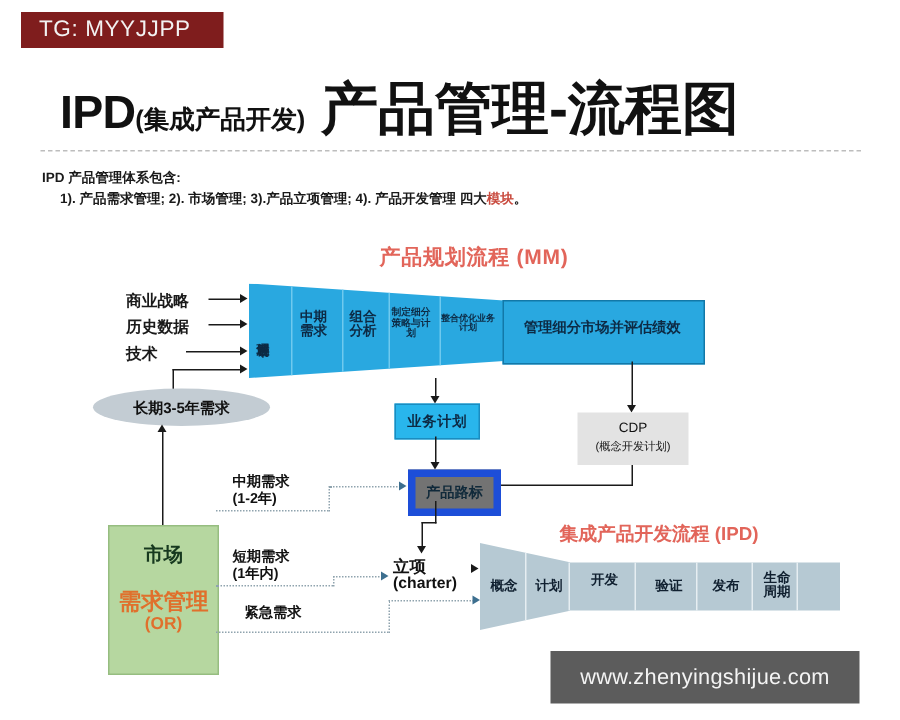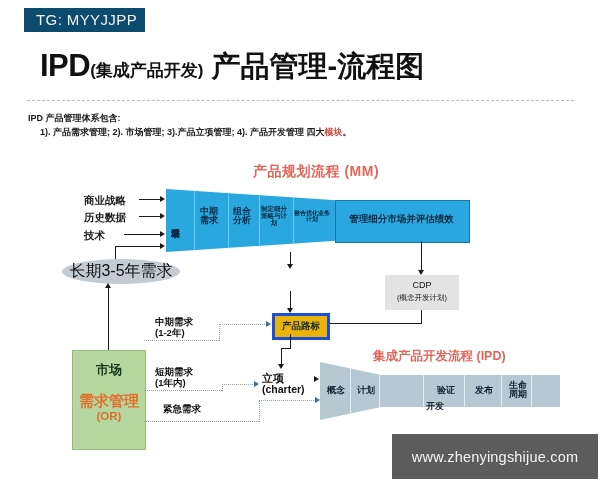--- a/index.html
+++ b/index.html
@@ -6,36 +6,36 @@
   body{
     width:600px;height:480px;overflow:hidden;
     background:#ffffff;
     font-family:"Liberation Sans","DejaVu Sans",sans-serif;
     position:relative;
   }
   .page{position:relative;width:600px;height:480px;}
 
   
   #tg-badge{
-    position:absolute;left:24px;top:8px;
-    background:#0c4a6e;color:#f2f2f2;
-    padding:4px 8px 5px 12px;
+    position:absolute;left:14px;top:8px;
+    background:#7f1d1d;color:#f2f2f2;
+    padding:4px 22px 5px 12px;
     font-size:15px;letter-spacing:.4px;
     line-height:1;
   }
 
   
   #title{
     position:absolute;left:40px;top:47px;
     color:#111;white-space:nowrap;
     font-weight:bold;
   }
   #title .big{font-size:31px;letter-spacing:-.5px;}
   #title .small{font-size:17px;}
-  #title .cn{font-size:29px;}
+  #title .cn{font-size:38px;}
 
   
   #divider{
     position:absolute;left:27px;top:100px;width:547px;height:0;
     border-top:1px dashed #bdbdbd;
   }
 
   
   #intro{position:absolute;left:28px;top:112px;font-size:9px;color:#1a1a1a;font-weight:bold;line-height:1.55;}
   #intro .l2{margin-left:12px;}
@@ -67,40 +67,40 @@
 
   
   .in-lbl{font-size:10.5px;}
 
   
   #ellipse{
     position:absolute;left:62px;top:259px;width:118px;height:25px;
     background:#c3ccd3;border-radius:50%;
   }
   #ellipse span{position:absolute;inset:0;display:flex;align-items:center;justify-content:center;
-    font-size:16px;font-weight:normal;color:#111;}
+    font-size:10px;font-weight:bold;color:#111;}
 
   
   #biz-plan{
     position:absolute;left:263px;top:269px;width:55px;height:22px;
     background:#29b6ec;border:1px solid #1a8cc0;
   }
   #biz-plan span{position:absolute;inset:0;display:flex;align-items:center;justify-content:center;
     font-size:9.5px;font-weight:bold;color:#0d2a44;letter-spacing:.5px;}
 
   #cdp-box{
     position:absolute;left:385px;top:275px;width:74px;height:35px;
     background:#e3e3e3;
   }
   #cdp-box .c1{position:absolute;left:0;right:0;top:5px;text-align:center;font-size:9px;color:#111;}
   #cdp-box .c2{position:absolute;left:0;right:0;top:18px;text-align:center;font-size:7.5px;color:#111;}
 
   #roadmap{
     position:absolute;left:272px;top:313px;width:52px;height:21px;
-    background:#eab308;border:3px solid #1d4ed8;
+    background:#737373;border:5px solid #1d4ed8;
   }
   #roadmap span{position:absolute;inset:0;display:flex;align-items:center;justify-content:center;
     font-size:9.5px;font-weight:bold;color:#10293a;}
 
   
   #market-box{
     position:absolute;left:72px;top:350px;width:72px;height:98px;
     background:#b6d7a0;border:1px solid #96bd80;
   }
   #market-box .m1{position:absolute;left:0;right:0;top:10px;text-align:center;
@@ -140,21 +140,21 @@
   .ar-l{border-right:5px solid #1a1a1a;border-top:3.5px solid transparent;border-bottom:3.5px solid transparent;}
   .ar-d{border-top:5px solid #1a1a1a;border-left:3.5px solid transparent;border-right:3.5px solid transparent;}
   .ar-u{border-bottom:5px solid #1a1a1a;border-left:3.5px solid transparent;border-right:3.5px solid transparent;}
   .dln{position:absolute;}
   .dh{border-top:1.2px dotted #8fa3ae;height:0;}
   .dv{border-left:1.2px dotted #8fa3ae;width:0;}
   .ar-rb{border-left:5px solid #3d6f8f;border-top:3.5px solid transparent;border-bottom:3.5px solid transparent;}
 
   
   #watermark{
-    position:absolute;left:392px;top:434px;width:206px;height:45px;
+    position:absolute;left:367px;top:434px;width:206px;height:35px;
     background:#5c5c5c;display:flex;align-items:center;justify-content:center;
   }
   #watermark span{color:#f4f4f4;font-size:14.5px;letter-spacing:.2px;}
 </style>
 </head>
 <body>
 
 <div class="page">
 
   <div id="tg-badge">TG: MYYJJPP</div>
@@ -207,20 +207,23 @@
   <div class="mmtxt" style="left:229px;top:207px;width:26px;font-size:9px;">组合分析</div>
   <div class="mmtxt" style="left:259px;top:206px;width:30px;font-size:6.5px;">制定细分策略与计划</div>
   <div class="mmtxt" style="left:294px;top:210px;width:36px;font-size:6px;">整合优化业务计划</div>
 
   <div id="mm-right-box"></div>
   <div class="mmtxt" style="left:336px;top:214px;width:131px;font-size:9.5px;">管理细分市场并评估绩效</div>
 
   <div class="ln lnv" style="left:290px;top:252px;height:14px;"></div>
   <div class="arrow ar-d" style="left:287px;top:264px;"></div>
 
+  <div id="biz-plan">
+    <span>业务计划</span>
+  </div>
 
   <div class="ln lnv" style="left:290px;top:291px;height:19px;"></div>
   <div class="arrow ar-d" style="left:287px;top:308px;"></div>
 
   <div class="ln lnv" style="left:421px;top:241px;height:31px;"></div>
   <div class="arrow ar-d" style="left:418px;top:270px;"></div>
 
   <div id="cdp-box">
     <div class="c1">CDP</div>
     <div class="c2">(概念开发计划)</div>
@@ -285,21 +288,21 @@
   <div id="ipd-tail">
     <div class="ipdseg" style="left:0px;"></div>
     <div class="ipdseg" style="left:44px;"></div>
     <div class="ipdseg" style="left:85px;"></div>
     <div class="ipdseg" style="left:122px;"></div>
     <div class="ipdseg" style="left:152px;"></div>
   </div>
 
   <div class="ipdtxt" style="left:322px;top:386px;width:28px;">概念</div>
   <div class="ipdtxt" style="left:352px;top:386px;width:28px;">计划</div>
-  <div class="ipdtxt" style="left:388px;top:402px;width:30px;margin-left:32px;">开发</div>
+  <div class="ipdtxt" style="left:388px;top:382px;width:30px;">开发</div>
   <div class="ipdtxt" style="left:431px;top:386px;width:30px;">验证</div>
   <div class="ipdtxt" style="left:470px;top:386px;width:28px;">发布</div>
   <div class="ipdtxt" style="left:506px;top:381px;width:24px;">生命周期</div>
 
   <div id="watermark">
     <span>www.zhenyingshijue.com</span>
   </div>
 
 </div>
 

